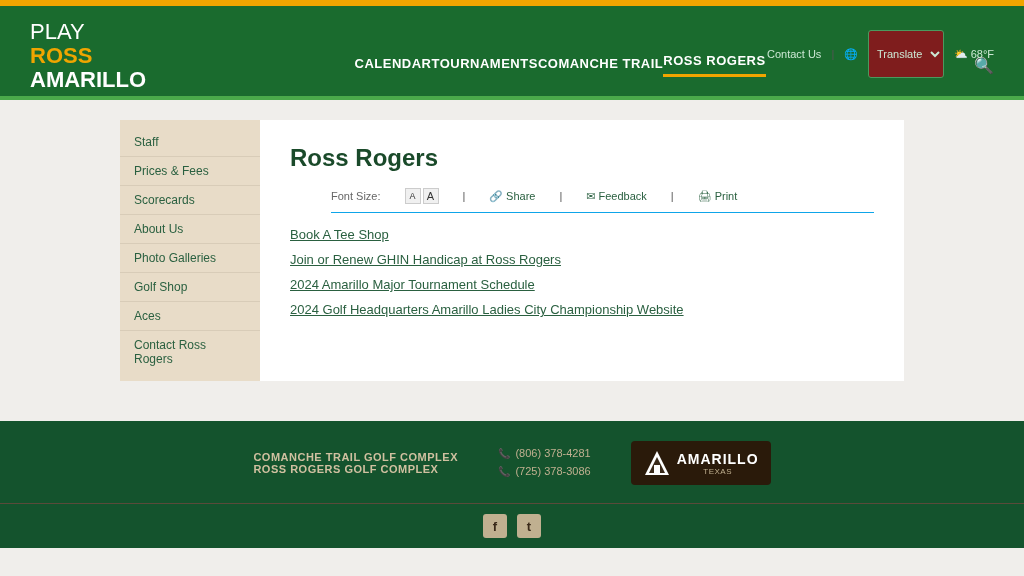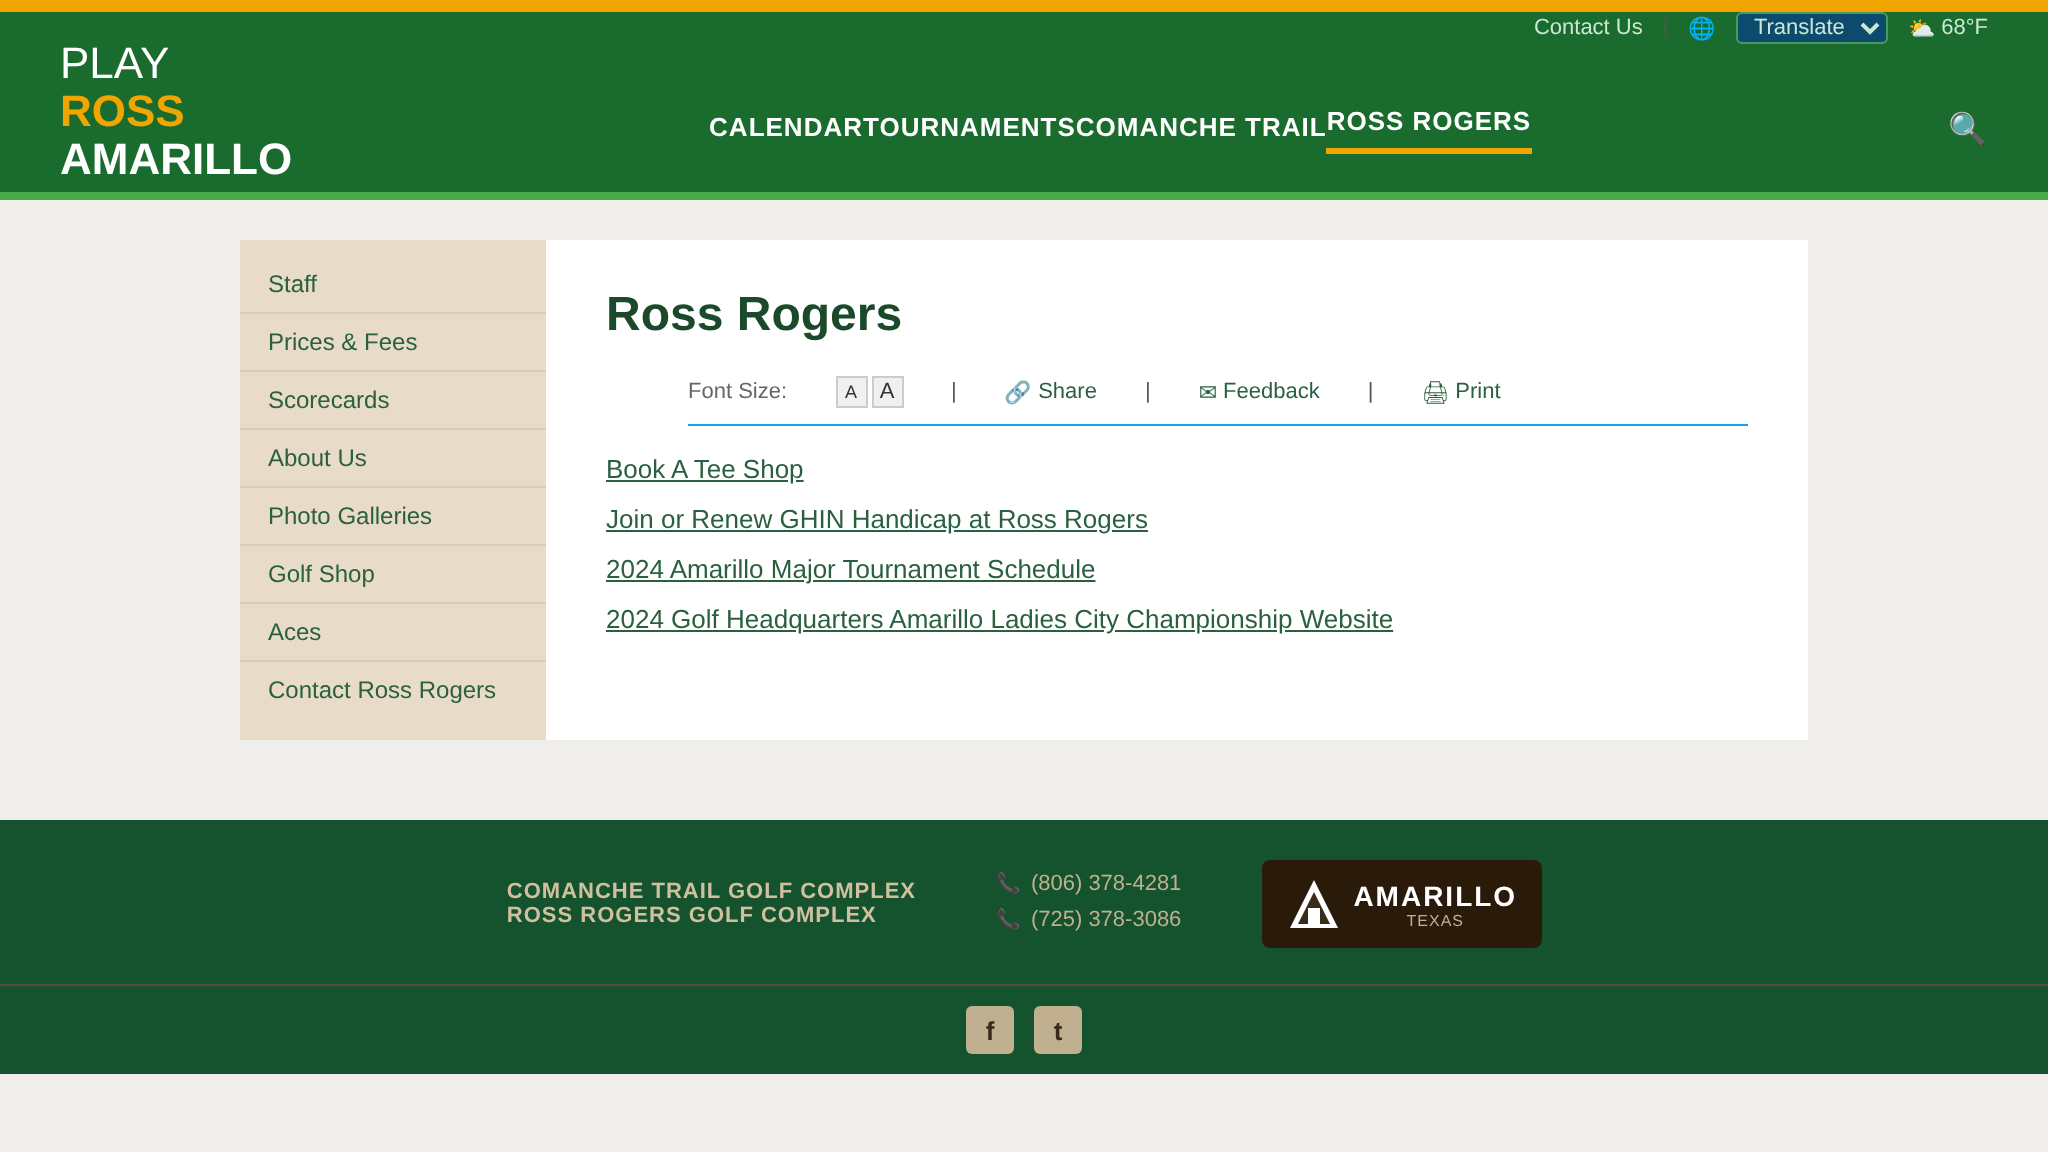--- a/index.html
+++ b/index.html
@@ -17,41 +17,41 @@
       display: flex;
       align-items: center;
       justify-content: space-between;
       padding: 0 30px;
       height: 90px;
       position: relative;
     }
 
     .header-top-row {
       position: absolute;
-      top: 0;
+      top: 24px;
       right: 30px;
       display: flex;
       align-items: center;
       gap: 10px;
       font-size: 11px;
       color: #cce8d4;
     }
 
     .header-top-row a {
       color: #cce8d4;
       text-decoration: none;
       font-size: 11px;
     }
 
     .translate-select {
-      background: #0c4a6e;
+      background: #7f1d1d;
       border: 1px solid #4a9a5e;
       color: #cce8d4;
       font-size: 11px;
-      padding: 0 4px;
+      padding: 16px 4px;
       border-radius: 3px;
     }
 
     .weather-badge {
       color: #cce8d4;
       font-size: 11px;
       display: flex;
       align-items: center;
       gap: 3px;
     }
@@ -107,21 +107,21 @@
     
     .main-content {
       display: flex;
       padding: 20px 120px;
       gap: 0;
       min-height: 280px;
     }
 
     
     .sidebar {
-      width: 153px;
+      width: 140px;
       background: #e8dcc8;
       padding: 8px 0;
       flex-shrink: 0;
     }
 
     .sidebar a {
       display: block;
       color: #2a6040;
       text-decoration: none;
       font-size: 12px;

